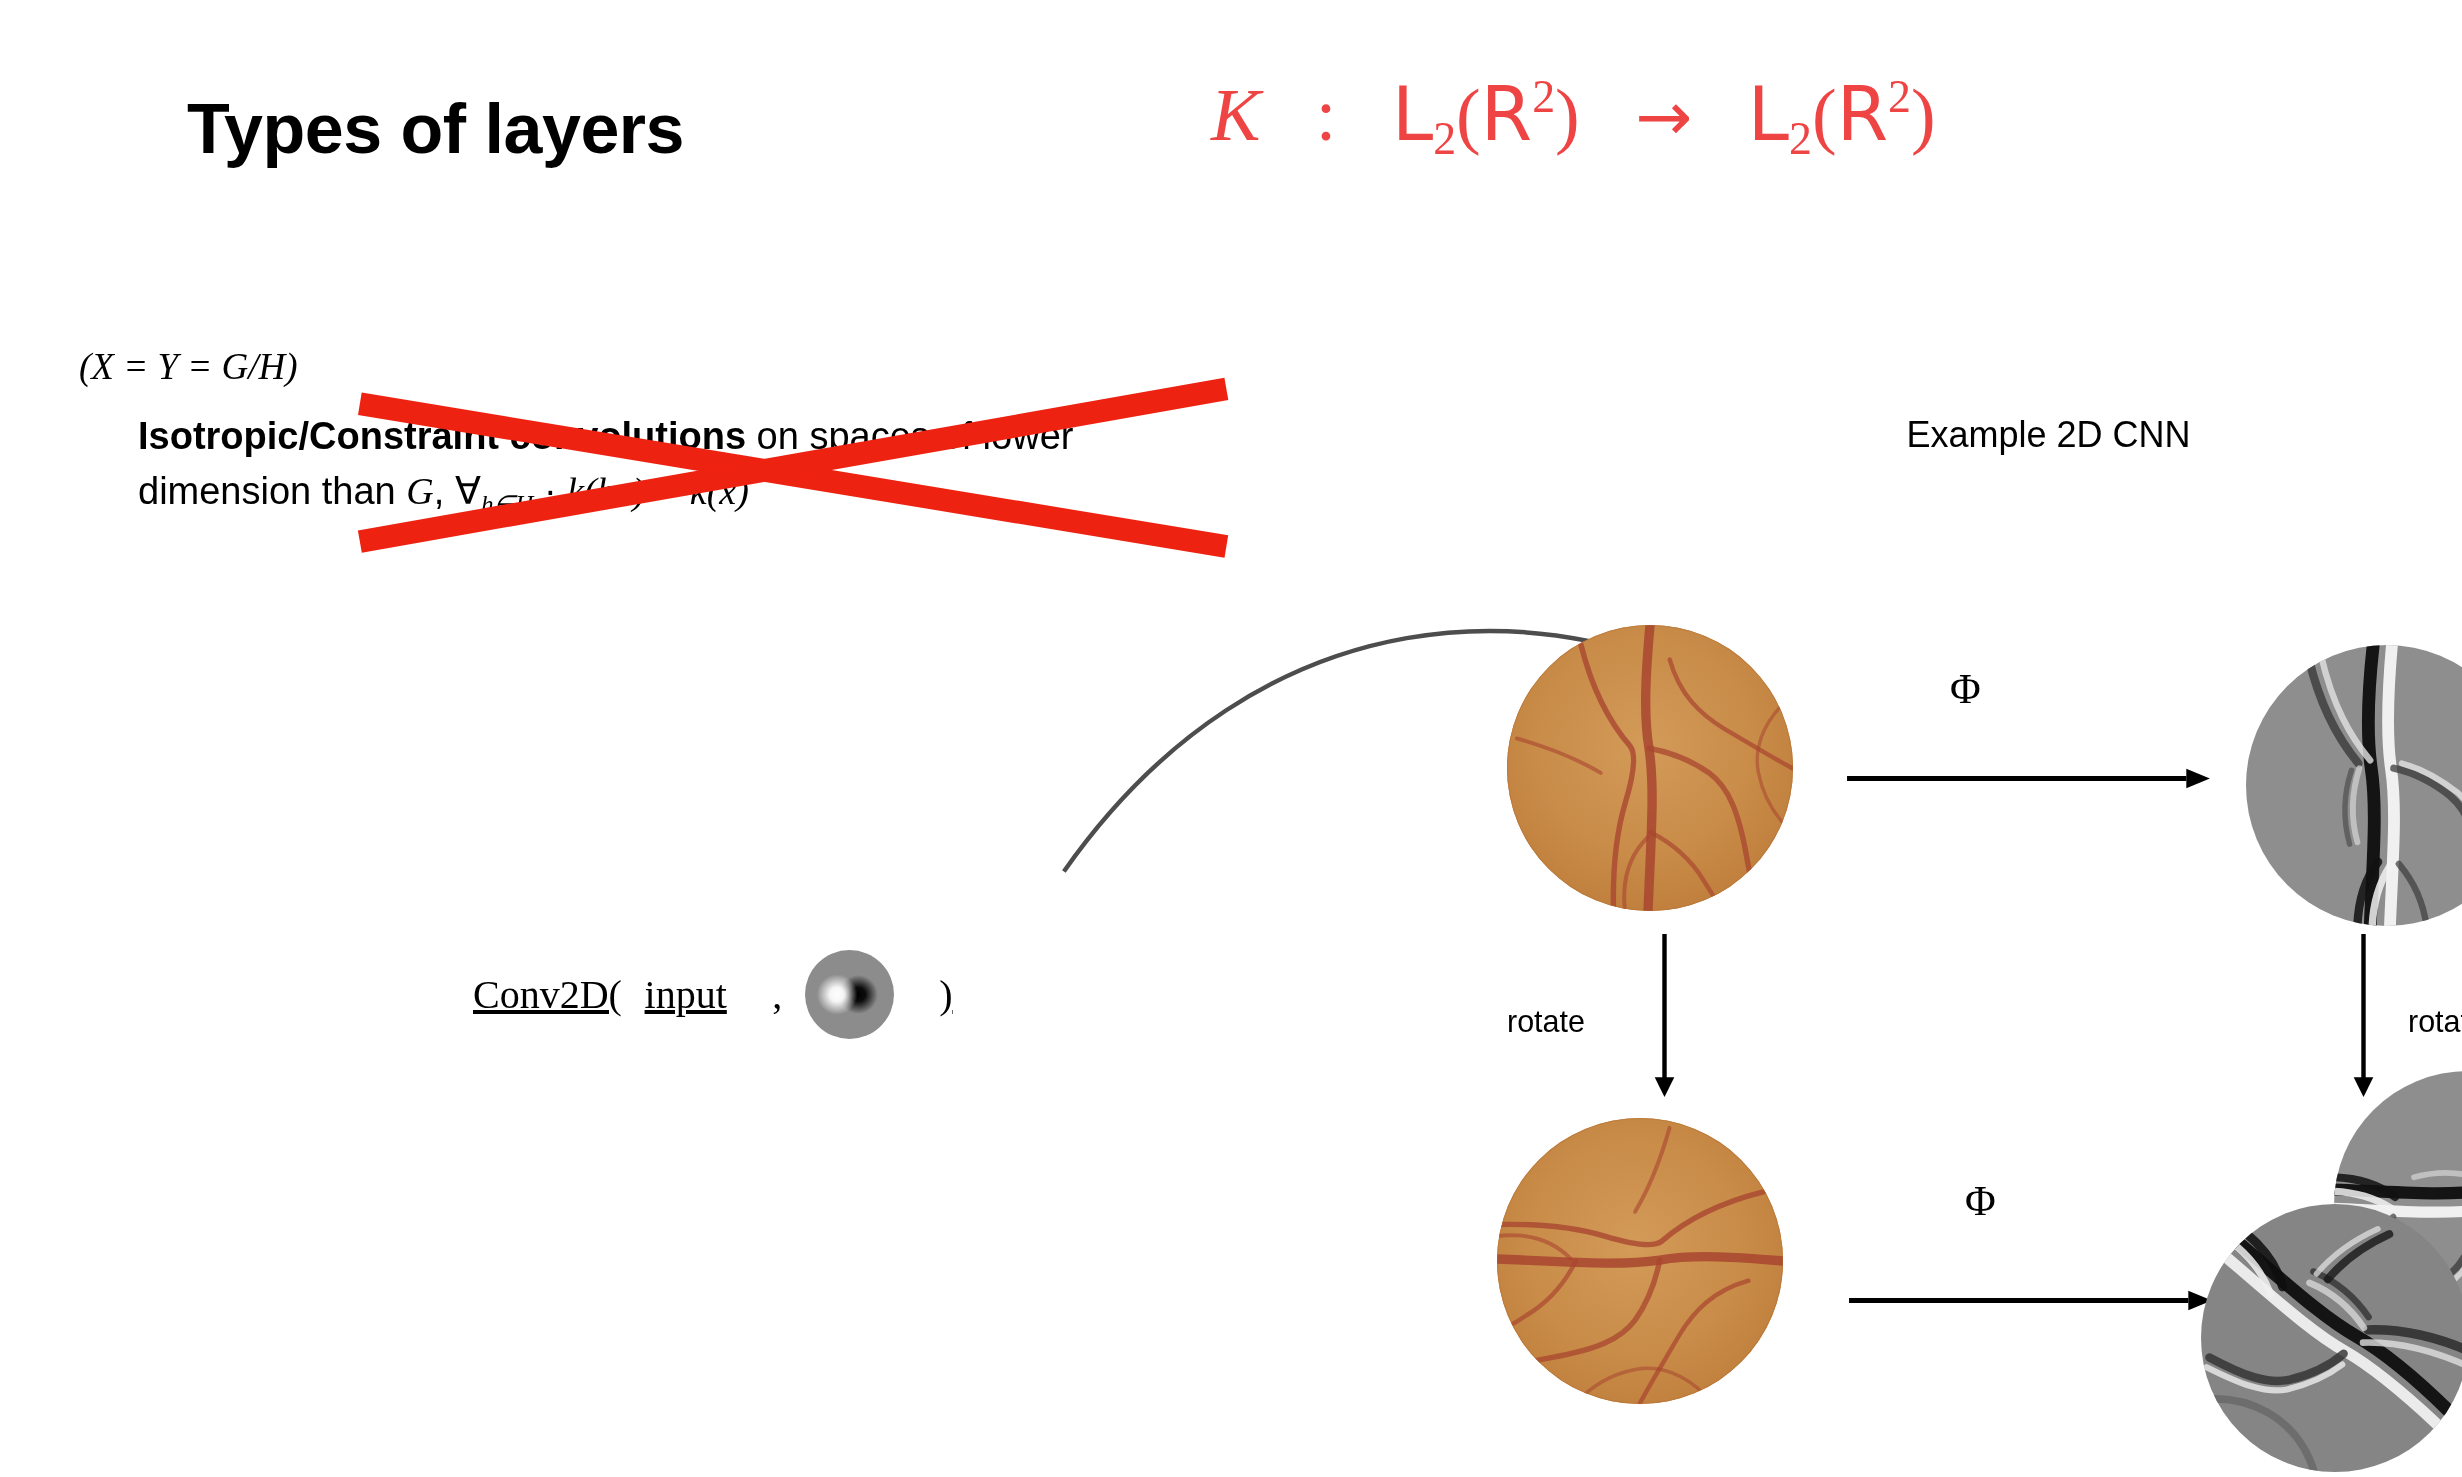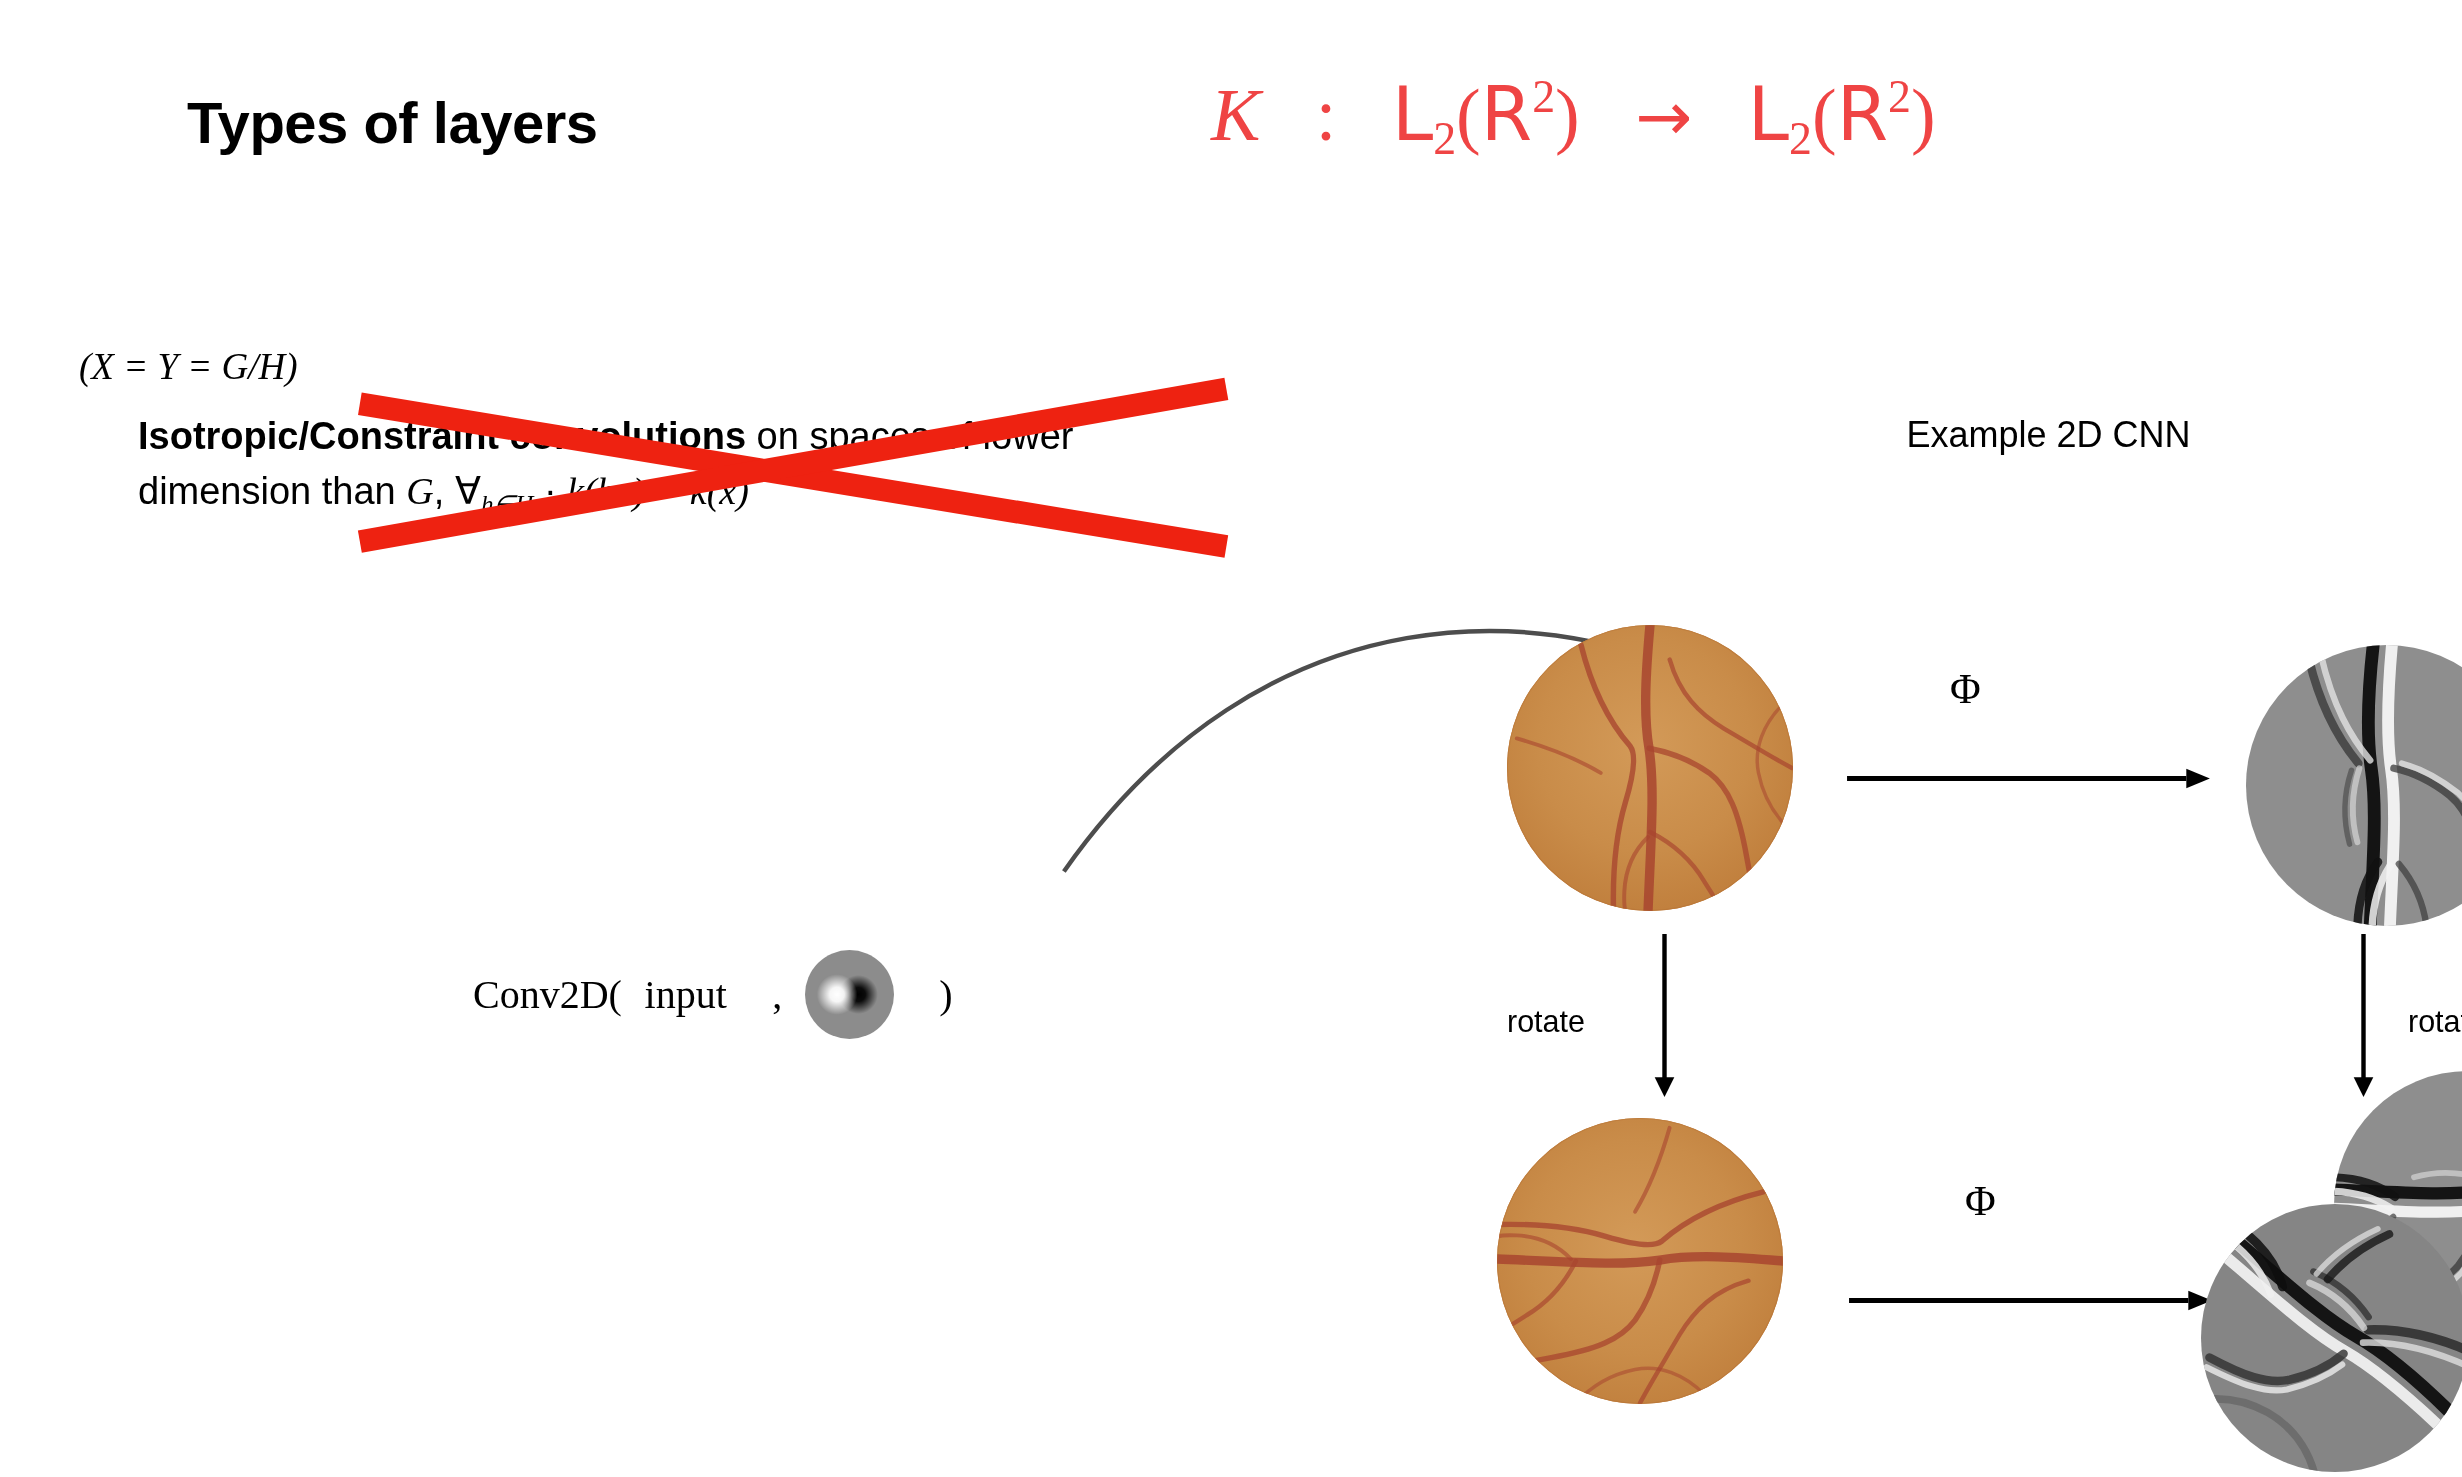--- a/index.html
+++ b/index.html
@@ -4,21 +4,21 @@
 <style>
   html,body{margin:0;padding:0;background:#fff;}
   body{width:2627px;height:1477px;position:relative;overflow:hidden;
        font-family:"Liberation Sans",sans-serif;color:#000;}
 
   .abs{position:absolute;}
 
   
   #slide-title{
     left:187px; top:89px;
-    font-size:58px; font-weight:700; letter-spacing:-0.5px;
+    font-size:70px; font-weight:700; letter-spacing:-0.5px;
     font-family:"Liberation Sans",sans-serif;
     white-space:nowrap;
   }
 
   
   #header-formula{
     left:1211px; top:74px;
     font-family:"Liberation Serif",serif;
     font-size:74px; white-space:nowrap; line-height:1;
   }
@@ -47,21 +47,21 @@
   .msub{font-size:0.66em;vertical-align:-0.34em;font-family:"Liberation Serif",serif;font-style:italic;}
 
   
   #strike-x{left:0;top:0;width:2627px;height:1477px;pointer-events:none;}
 
   
   #conv-expr{
     left:473px; top:950px;
     font-family:"Liberation Serif",serif;
     font-size:40px; white-space:nowrap;
-    display:flex; align-items:center; gap:0;
+    display:flex; align-items:center; gap:0;text-decoration:underline;
   }
   #conv-expr .sp{display:inline-block;width:22.7px;}
 
   .kernel-disc{
     width:89px;height:89px;border-radius:50%;
     background:
       radial-gradient(circle at 36% 50%, rgba(255,255,255,1) 0%, rgba(255,255,255,0.92) 10%, rgba(255,255,255,0) 28%),
       radial-gradient(circle at 60% 50%, rgba(0,0,0,1) 0%, rgba(0,0,0,0.92) 10%, rgba(0,0,0,0) 28%),
       #8c8c8c;
     display:inline-block; vertical-align:middle;

